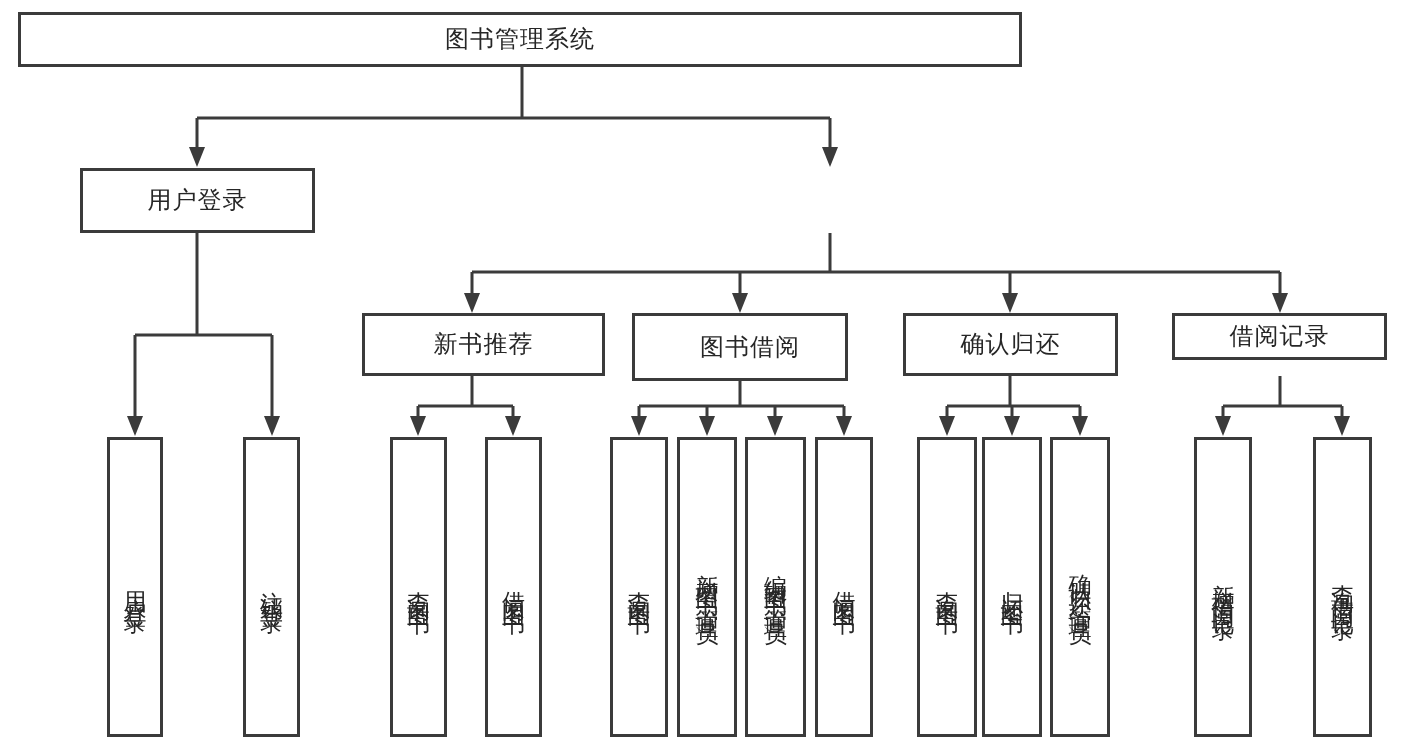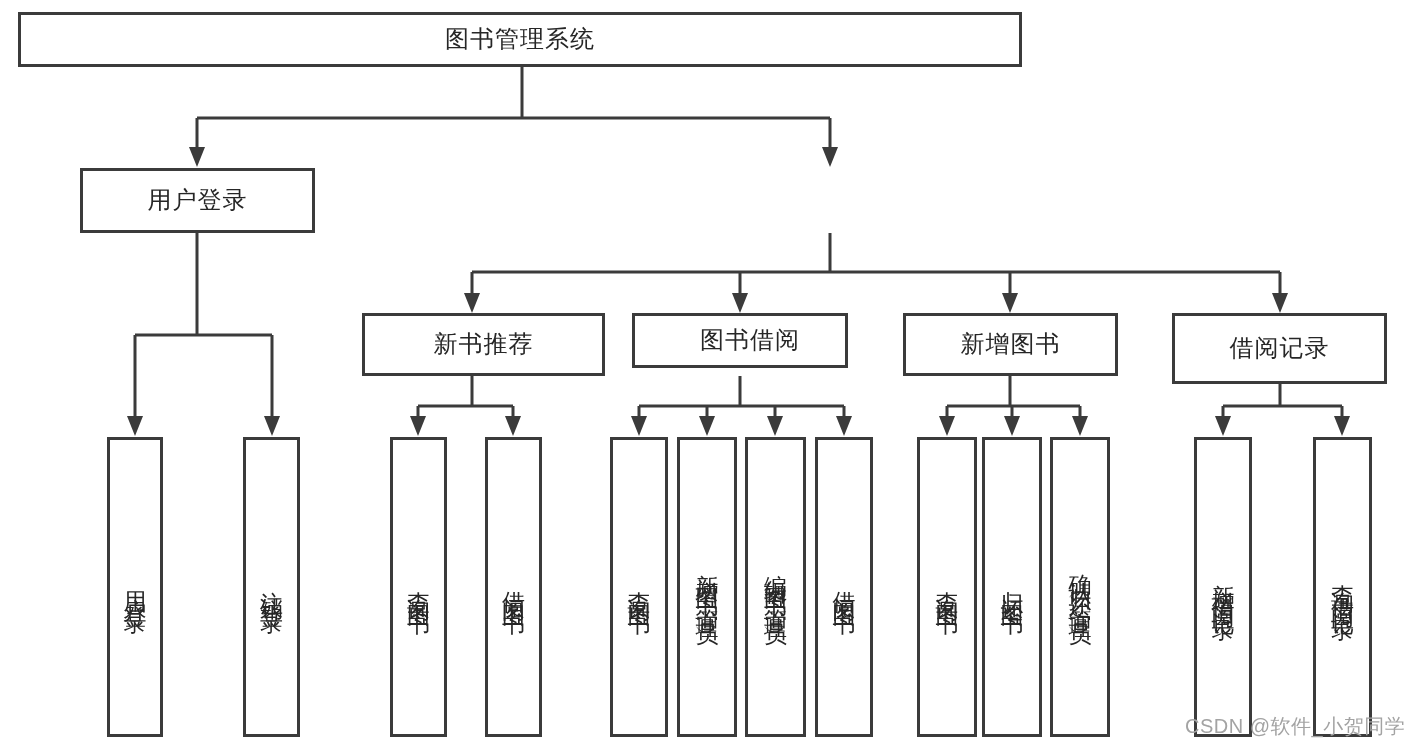--- a/index.html
+++ b/index.html
@@ -46,23 +46,23 @@
     letter-spacing: 7px;
     white-space: nowrap;
   }
   
   .box-root      { left: 18px;   top: 12px;  width: 1004px; height: 55px; }
   
   .box-userlogin { left: 80px;   top: 168px; width: 235px;  height: 65px; }
   .box-bookmgmt  { left: 712px;  top: 168px; width: 235px;  height: 65px; }
   
   .box-newbooks  { left: 362px;  top: 313px; width: 243px;  height: 63px; }
-  .box-borrowing { left: 632px;  top: 313px; width: 216px;  height: 55px; padding-left: 20px; }
+  .box-borrowing { left: 632px;  top: 313px; width: 216px;  height: 68px; padding-left: 20px; }
   .box-current   { left: 903px;  top: 313px; width: 215px;  height: 63px; }
-  .box-records   { left: 1172px; top: 313px; width: 215px;  height: 71px; text-align: center; }
+  .box-records   { left: 1172px; top: 313px; width: 215px;  height: 47px; text-align: center; }
   
   .leaf { top: 437px; height: 300px; }
   .leaf-1  { left: 107px;  width: 56px; }
   .leaf-2  { left: 243px;  width: 57px; }
   .leaf-3  { left: 390px;  width: 57px; }
   .leaf-4  { left: 485px;  width: 57px; }
   .leaf-5  { left: 610px;  width: 58px; }
   .leaf-6  { left: 677px;  width: 60px; }
   .leaf-7  { left: 745px;  width: 61px; }
   .leaf-8  { left: 815px;  width: 58px; }
@@ -159,21 +159,21 @@
     <span class="h-label">用户登录</span>
   </div>
 
   <div class="node box-newbooks">
     <span class="h-label">新书推荐</span>
   </div>
   <div class="node box-borrowing">
     <span class="h-label">图书借阅</span>
   </div>
   <div class="node box-current">
-    <span class="h-label">新增图书</span>
+    <span class="h-label">确认归还</span>
   </div>
   <div class="node box-records">
     <span class="h-label">借阅记录</span>
   </div>
 
   <div class="node leaf leaf-1">
     <span class="v-label">用户登录</span>
   </div>
   <div class="node leaf leaf-2">
     <span class="v-label">注销登录</span>
@@ -205,15 +205,14 @@
   <div class="node leaf leaf-11">
     <span class="v-label">确认归还（管理员）</span>
   </div>
   <div class="node leaf leaf-12">
     <span class="v-label">新增借阅记录</span>
   </div>
   <div class="node leaf leaf-13">
     <span class="v-label">查询借阅记录</span>
   </div>
 
-  <div class="watermark">CSDN @软件_小贺同学</div>
 
 </div>
 
 </body></html>

